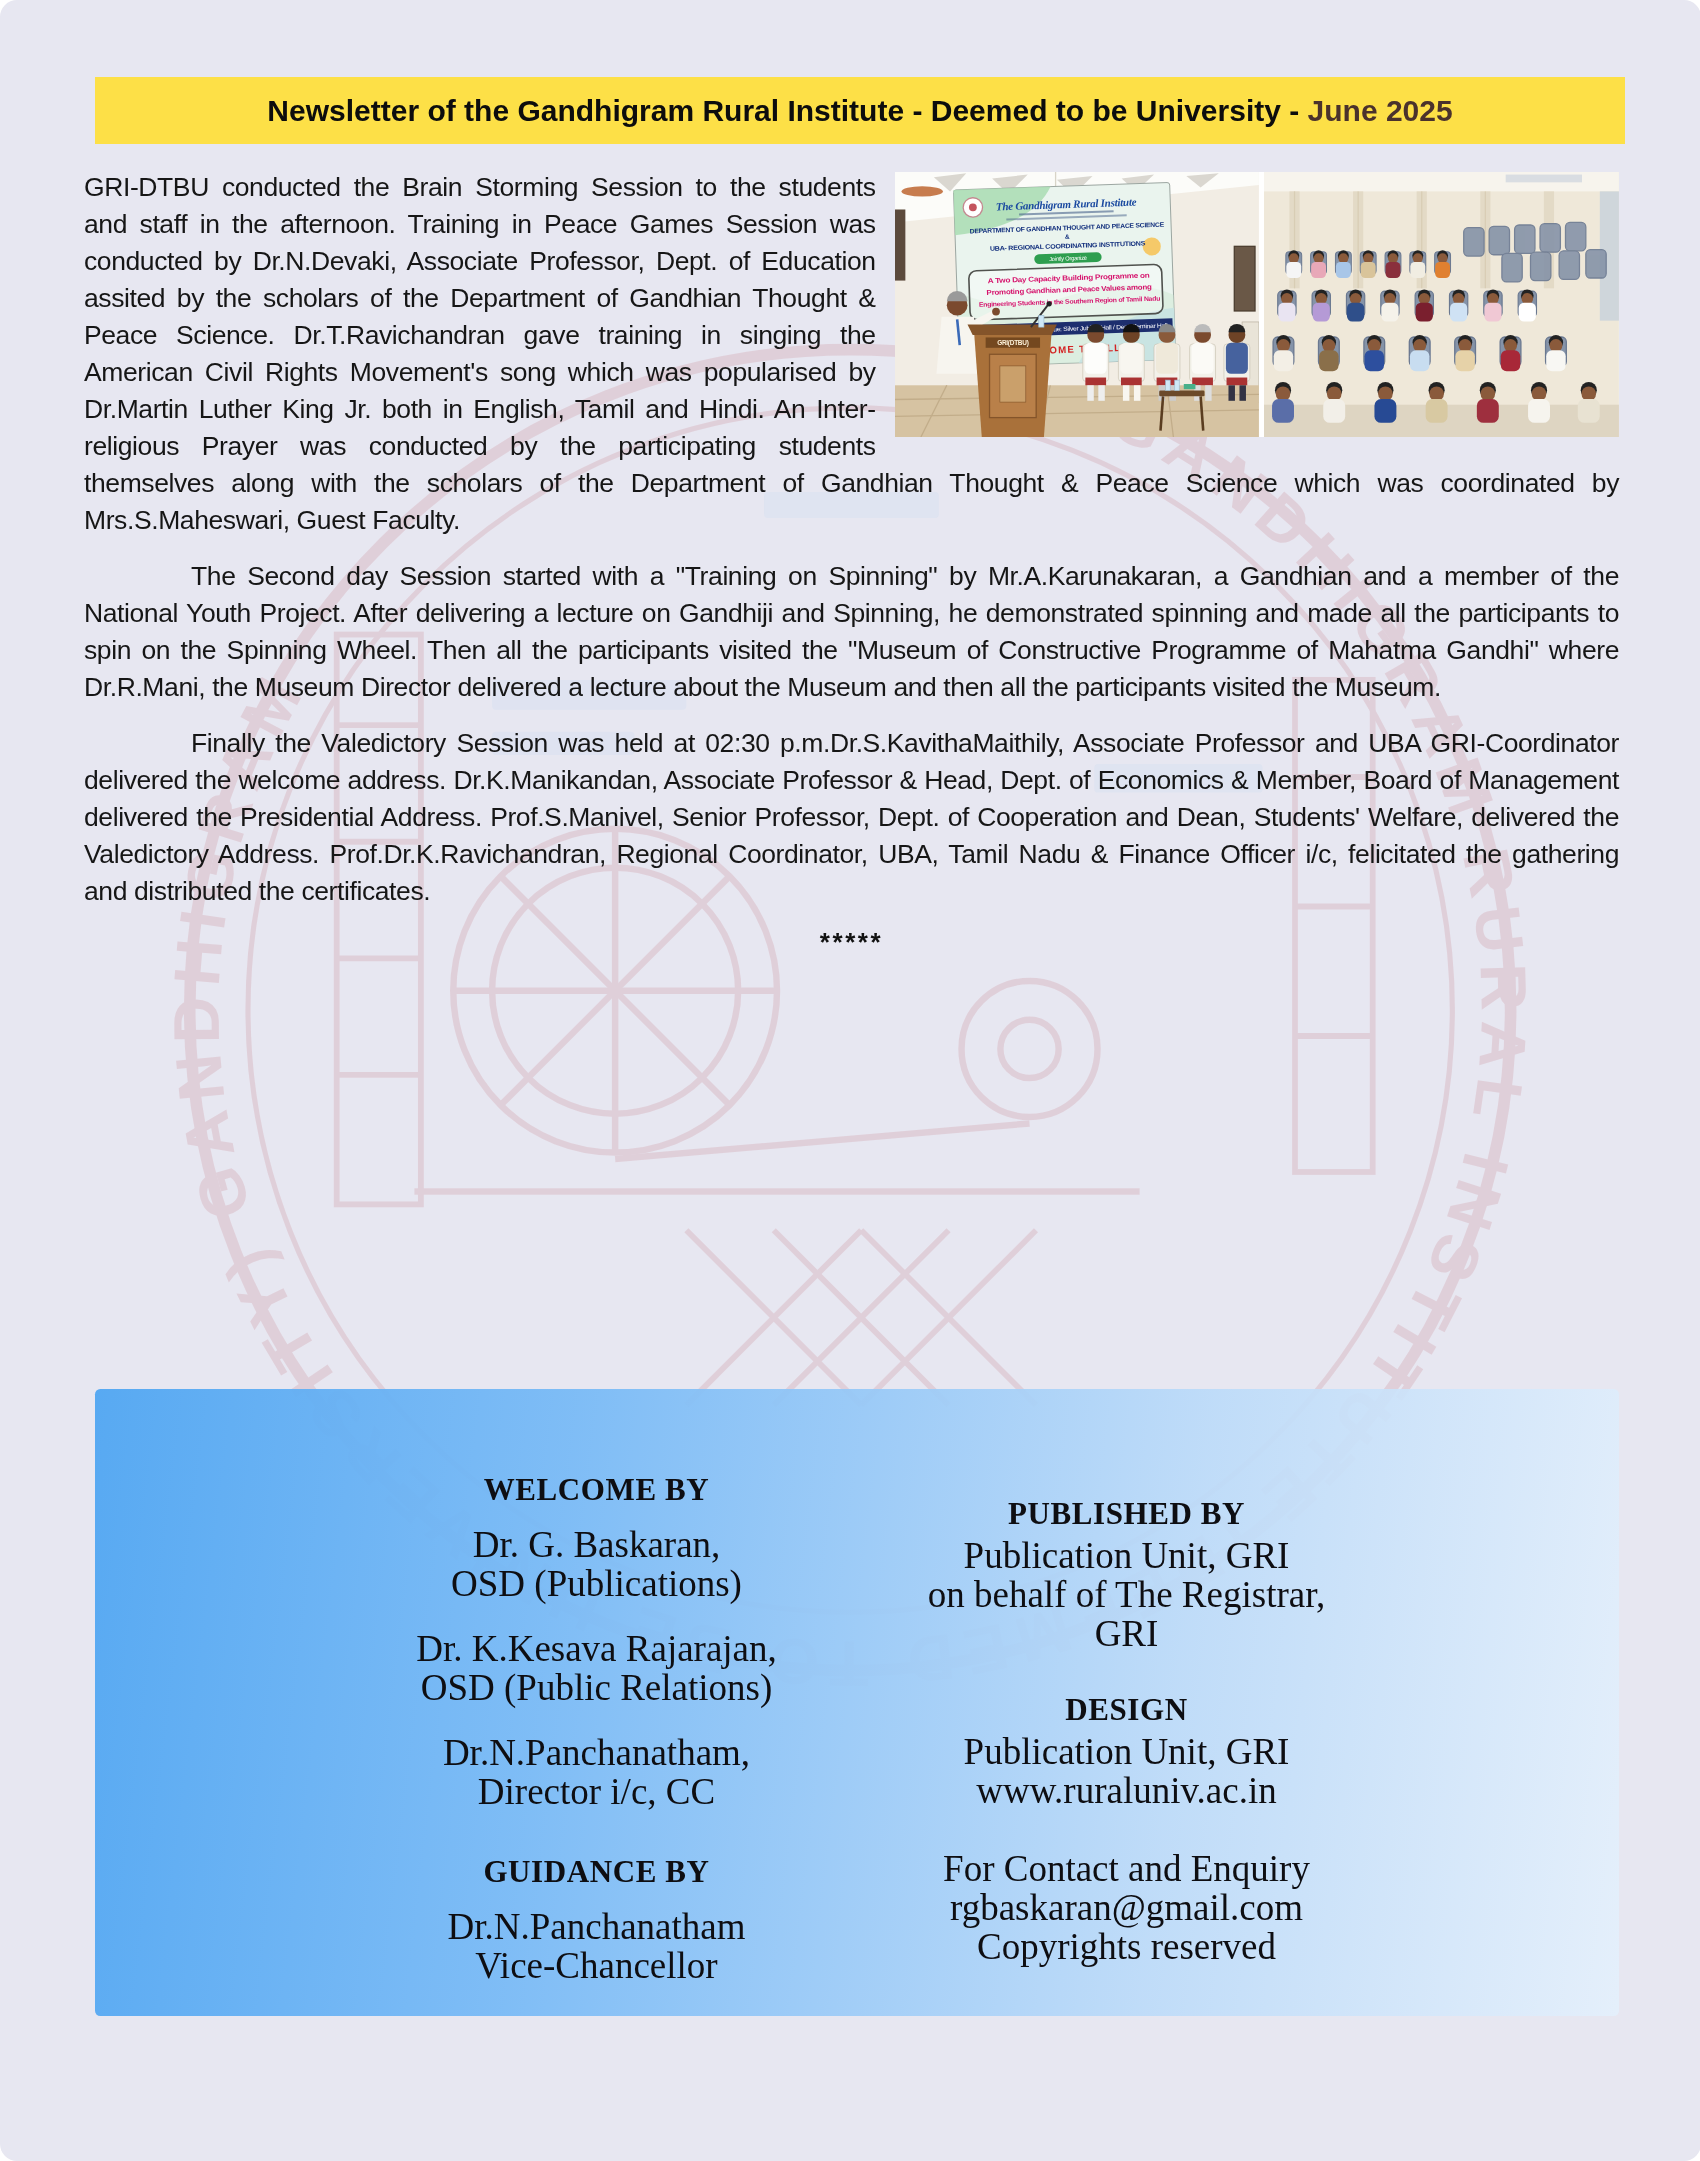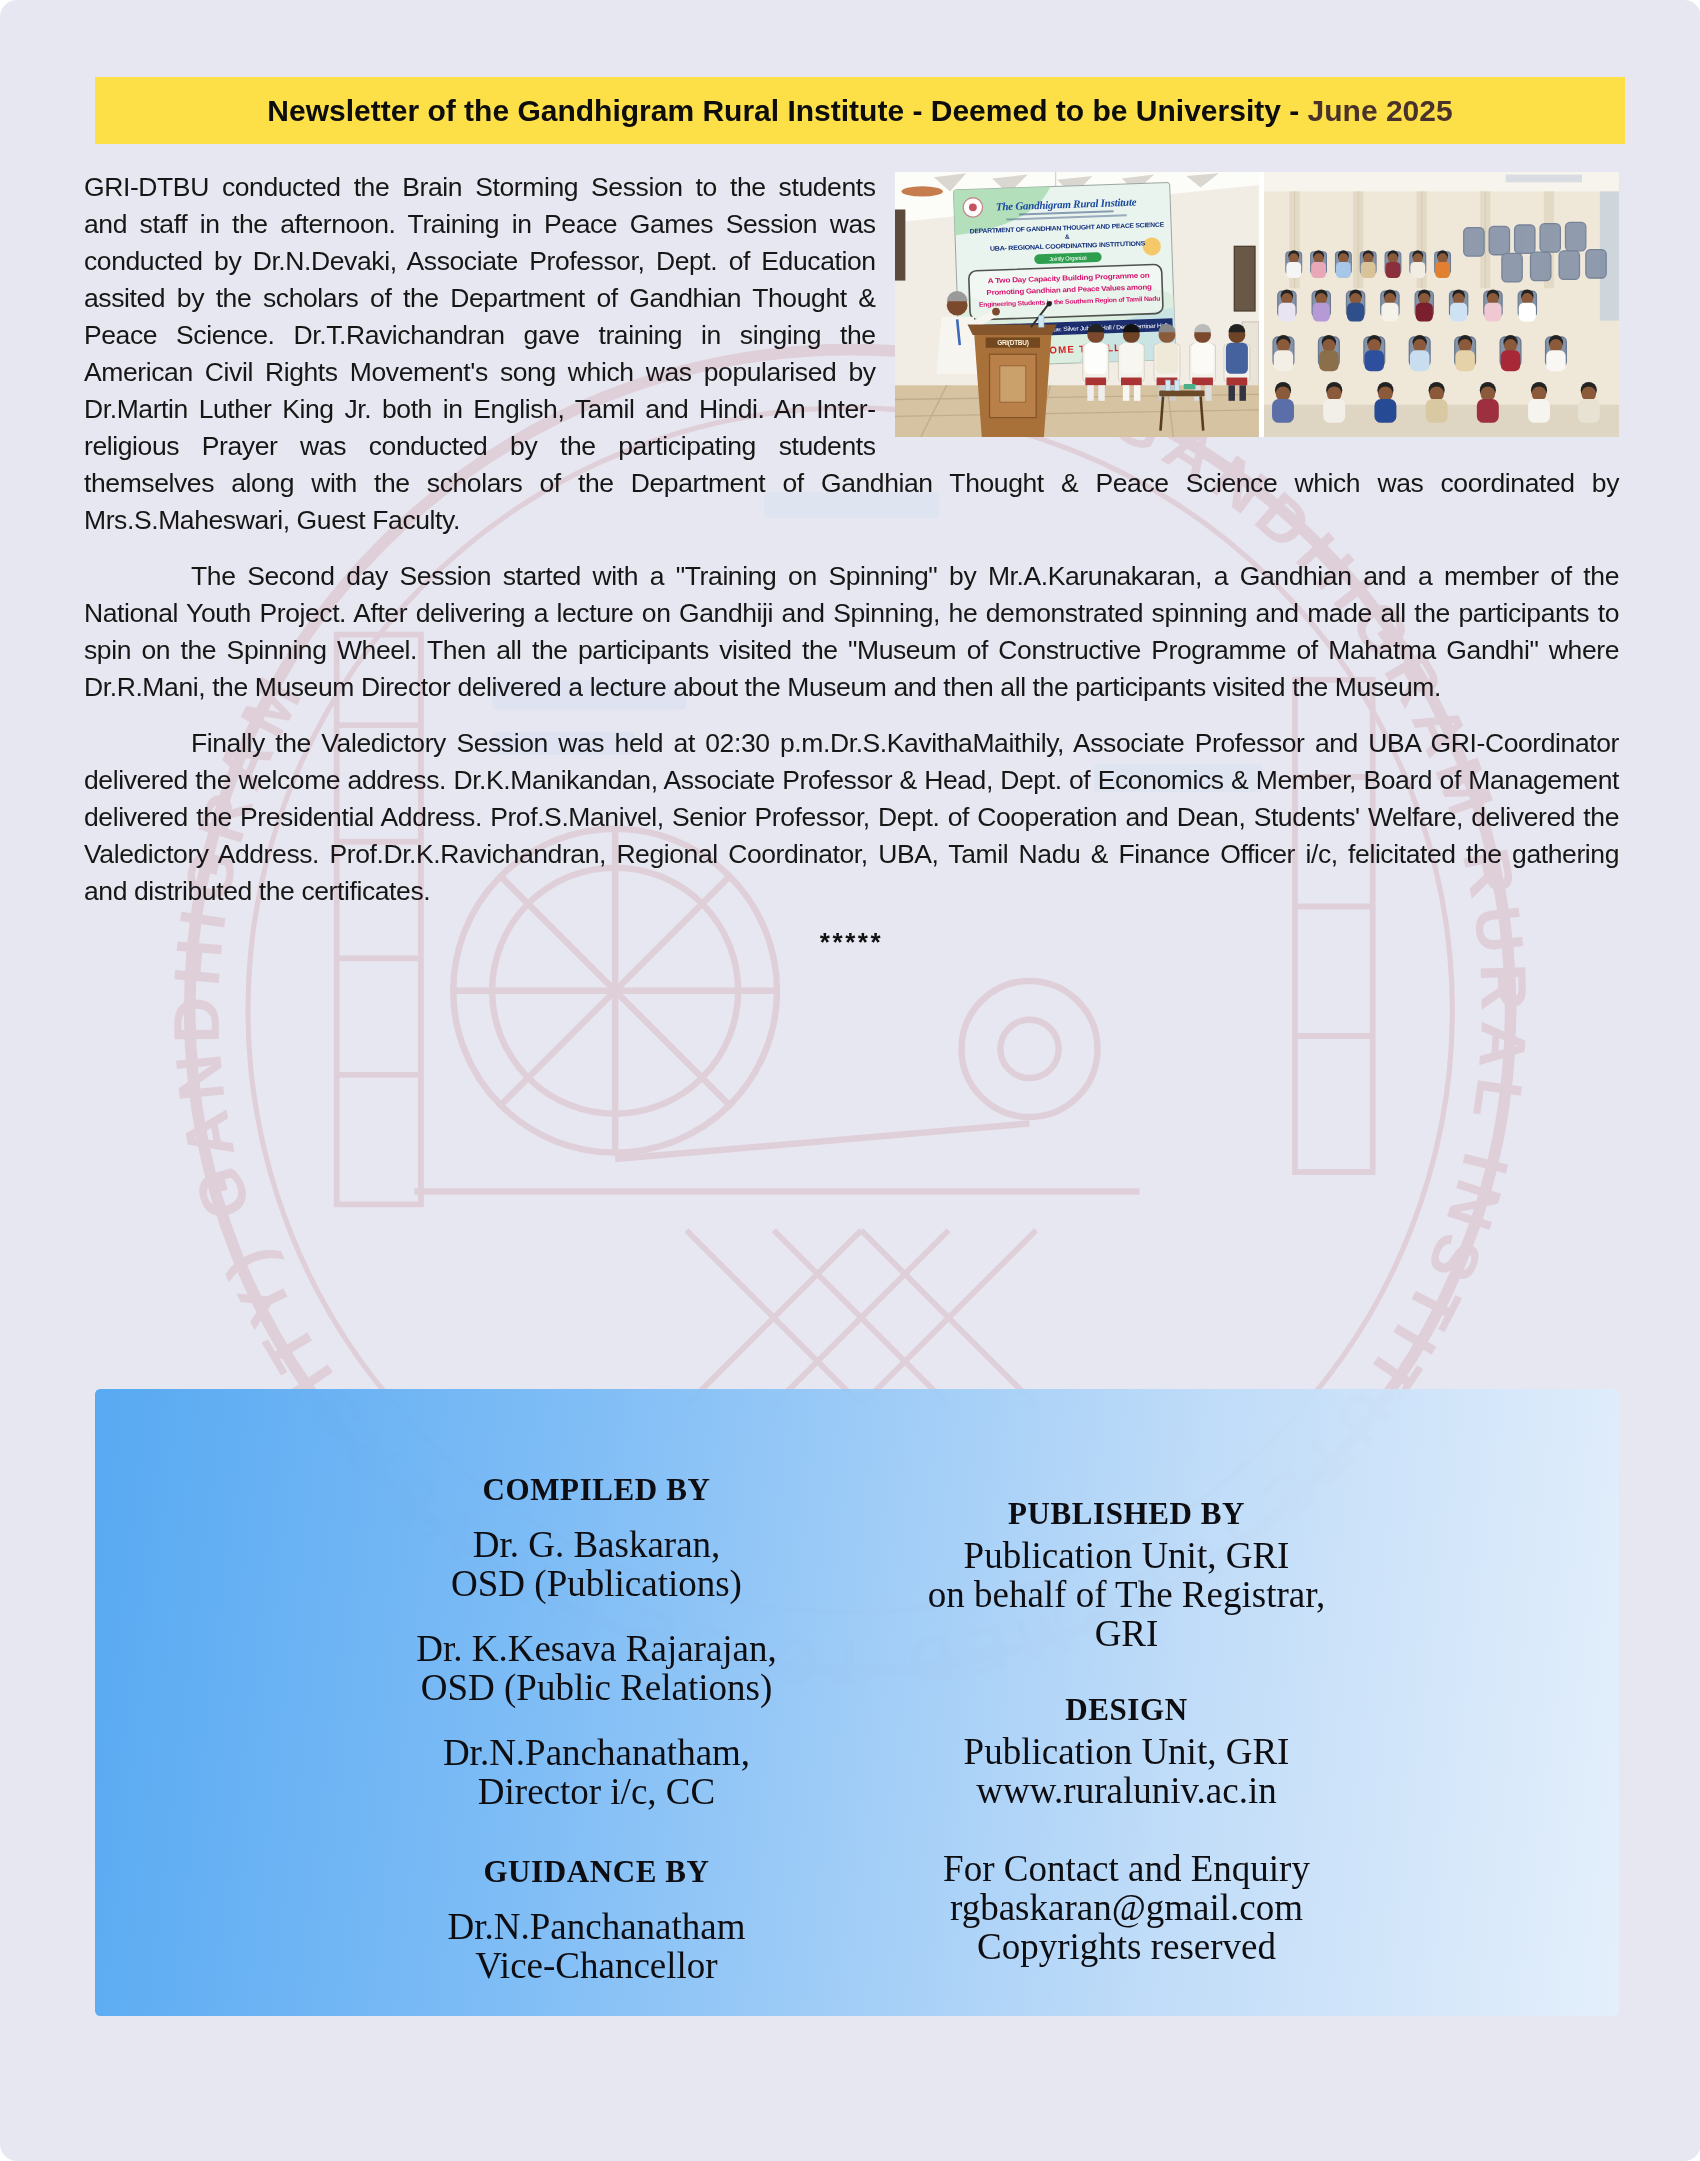--- a/index.html
+++ b/index.html
@@ -338,21 +338,21 @@
     </p>
 
     <p class="ind1">The Second day Session started with a "Training on Spinning" by Mr.A.Karunakaran, a Gandhian and a member of the National Youth Project. After delivering a lecture on Gandhiji and Spinning, he demonstrated spinning and made all the participants to spin on the Spinning Wheel.  Then all the participants visited the "Museum of Constructive Programme of Mahatma Gandhi" where Dr.R.Mani, the Museum Director delivered a lecture about the Museum and then all the participants visited the Museum.</p>
     <p class="ind1">Finally the Valedictory Session was held at 02:30 p.m.Dr.S.KavithaMaithily, Associate Professor and UBA GRI-Coordinator delivered the welcome address. Dr.K.Manikandan, Associate Professor &amp; Head, Dept. of Economics &amp; Member, Board of Management delivered the Presidential Address.  Prof.S.Manivel, Senior Professor, Dept. of Cooperation and Dean, Students'  Welfare, delivered the Valedictory Address. Prof.Dr.K.Ravichandran, Regional Coordinator, UBA, Tamil Nadu &amp; Finance Officer i/c, felicitated the gathering and distributed the certificates.</p>
 
     <div class="stars">*****</div>
   </main>
 
   <section class="credits-box">
     <div class="col col-left">
-      <h3>COMPILED BY</h3>
+      <h3>WELCOME BY</h3>
       <div class="entry">
         <span>Dr. G. Baskaran,</span><br>
         <span>OSD (Publications)</span>
       </div>
       <div class="entry">
         <span>Dr. K.Kesava Rajarajan,</span><br>
         <span>OSD (Public Relations)</span>
       </div>
       <div class="entry">
         <span>Dr.N.Panchanatham,</span><br>

